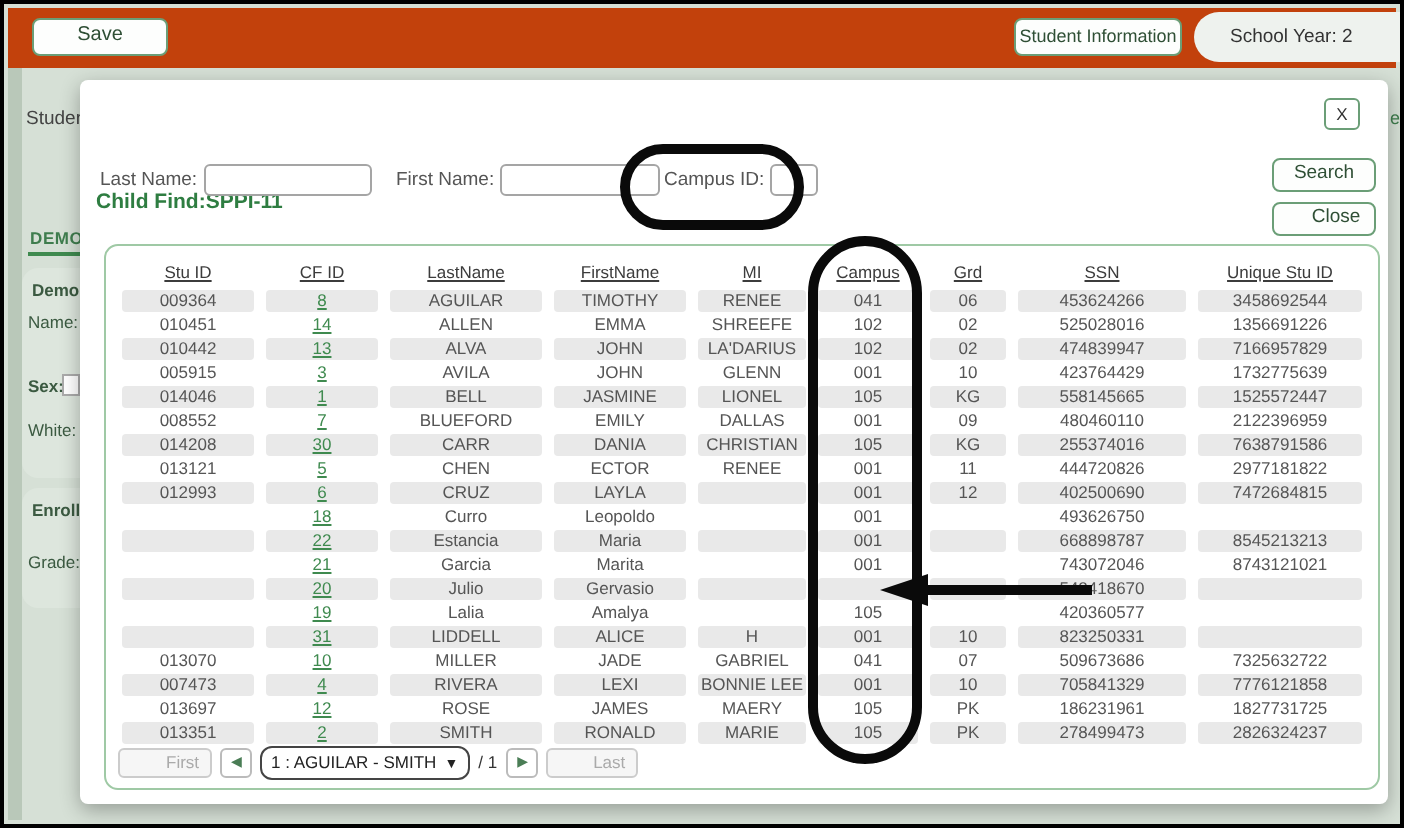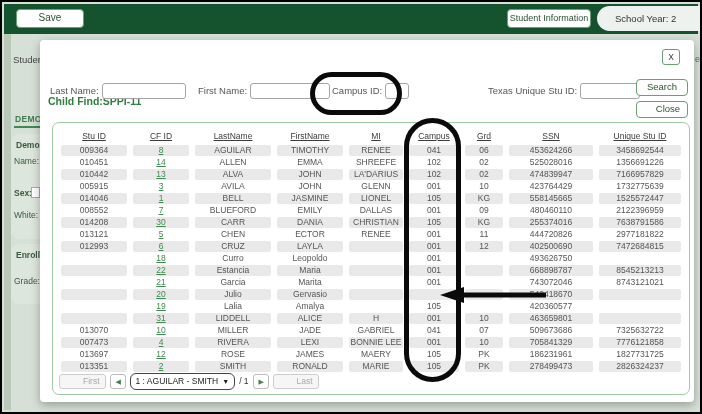--- a/index.html
+++ b/index.html
@@ -1,20 +1,20 @@
 <!DOCTYPE html>
 <html><head>
 <meta charset="utf-8">
 <style>
   * { margin:0; padding:0; box-sizing:border-box; font-family:"Liberation Sans", sans-serif; }
   body { background:#888; }
   .page { position:relative; width:702px; height:414px; background:#d6e0d6; border:2px solid #000; overflow:hidden; }
 
   
-  .topbar { position:absolute; left:2px; top:2px; right:2px; height:30px; background:#14532d; }
+  .topbar { position:absolute; left:2px; top:2px; right:2px; height:30px; background:#c2410c; }
   .btn { display:inline-block; background:#fdfefd; border:1.5px solid #6b9e77; border-radius:4px; color:#2f4f35; font-size:10px; text-align:center; cursor:pointer; }
   .save-btn { position:absolute; left:12px; top:5px; width:68px; height:19px; line-height:16px; }
   .stuinfo-btn { position:absolute; left:503px; top:5px; width:84px; height:19px; line-height:16px; font-size:9px; }
   .schoolyear { position:absolute; left:593px; top:2px; width:120px; height:25px; background:#eef2ee; border-radius:13px; font-size:9.5px; color:#333; line-height:25px; padding-left:18px; }
 
   
   .side-strip { position:absolute; left:2px; top:32px; bottom:2px; width:7px; background:#b9c8b9; }
   .student-label { position:absolute; left:11px; top:52px; font-size:9.5px; color:#444; }
   .right-fragment { position:absolute; left:693px; top:52px; font-size:9px; color:#3f7d4e; }
   .bg-tab { position:absolute; left:13px; top:112px; font-size:8.5px; color:#3f7d4e; font-weight:bold; letter-spacing:.3px; }
@@ -100,23 +100,20 @@
 
     <div class="fgroup g1">
       <label>Last Name:</label><input type="text" value="" style="">
     </div>
     <div class="fgroup g2">
       <label>First Name:</label><input type="text" value="" style="">
     </div>
     <div class="fgroup g3">
       <label>Campus ID:</label><input type="text" value="" style="">
     </div>
-    <div class="fgroup g5">
-      <label>Texas Unique Stu ID:</label><input type="text" value="" style="">
-    </div>
     <div class="btn search-btn">Search</div>
     <div class="btn close-btn">Close</div>
 
     <div class="grid-wrap">
       <div class="hrow">
           <span class="hcell c0">Stu ID</span>
           <span class="hcell c1">CF ID</span>
           <span class="hcell c2">LastName</span>
           <span class="hcell c3">FirstName</span>
           <span class="hcell c4">MI</span>
@@ -281,21 +278,21 @@
             <span class="cell c8"></span>
           </div>
           <div class="trow shade">
             <span class="cell c0"></span>
             <span class="cell c1 link">31</span>
             <span class="cell c2">LIDDELL</span>
             <span class="cell c3">ALICE</span>
             <span class="cell c4">H</span>
             <span class="cell c5">001</span>
             <span class="cell c6">10</span>
-            <span class="cell c7">463659801</span>
+            <span class="cell c7">823250331</span>
             <span class="cell c8"></span>
           </div>
           <div class="trow">
             <span class="cell c0">013070</span>
             <span class="cell c1 link">10</span>
             <span class="cell c2">MILLER</span>
             <span class="cell c3">JADE</span>
             <span class="cell c4">GABRIEL</span>
             <span class="cell c5">041</span>
             <span class="cell c6">07</span>

